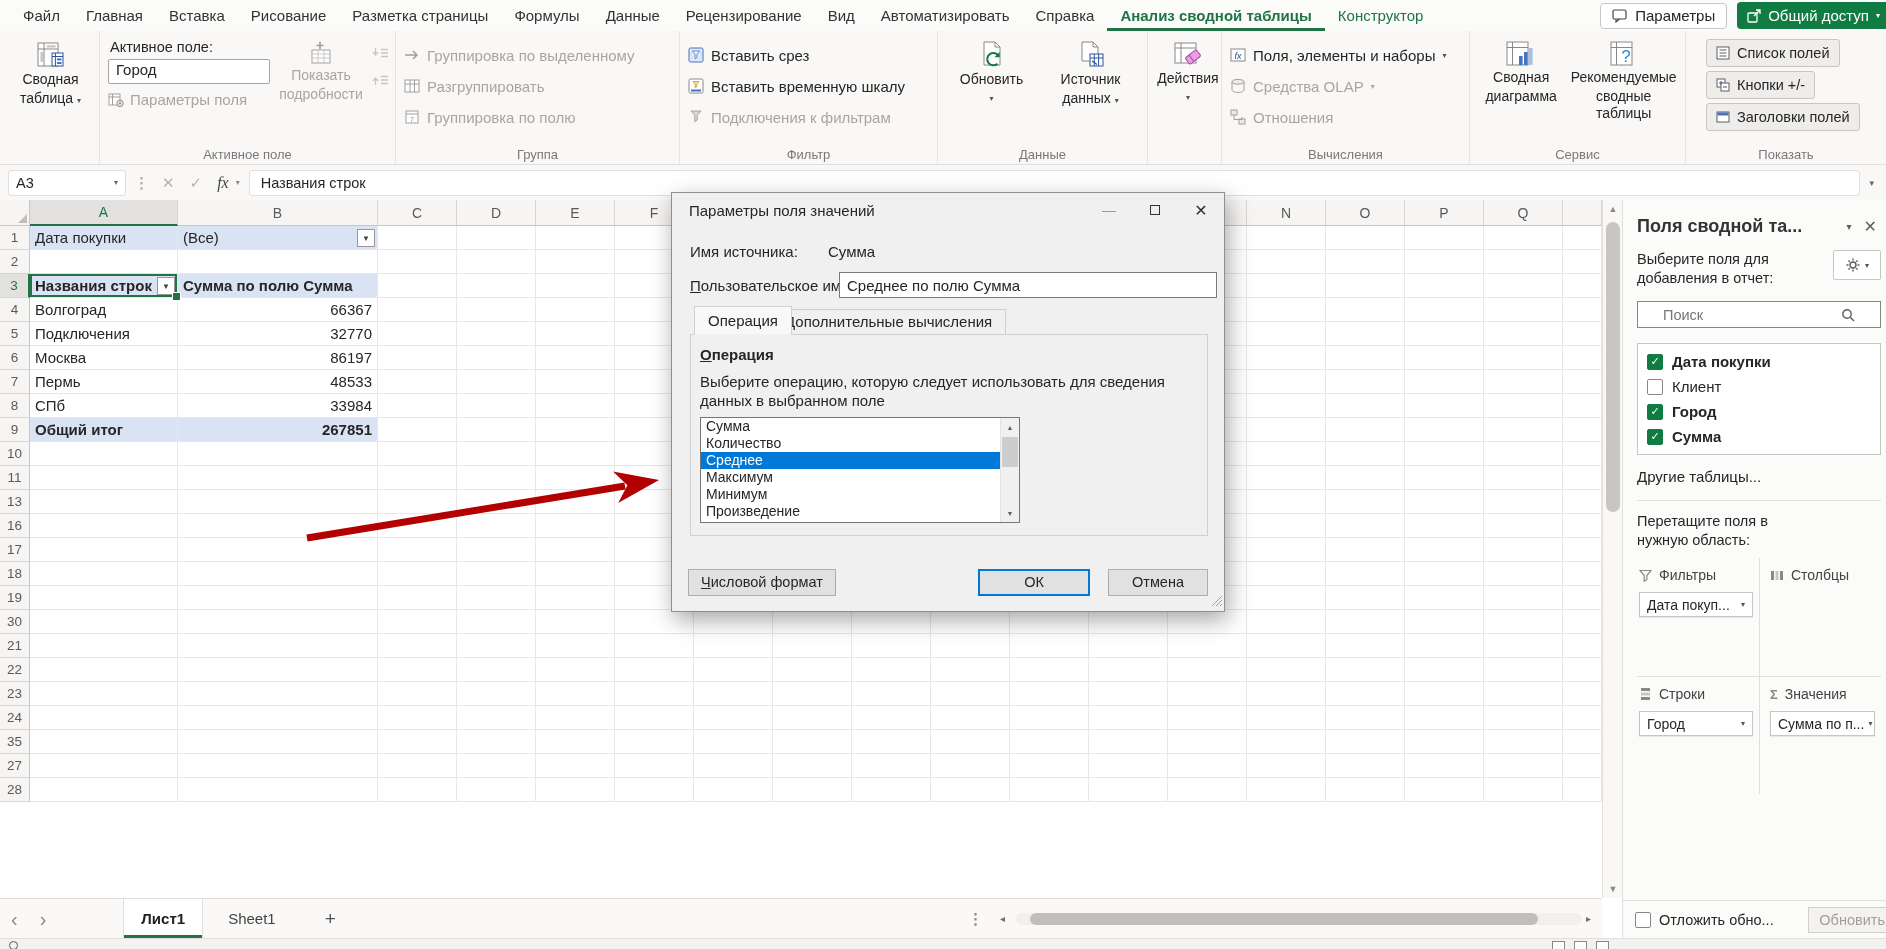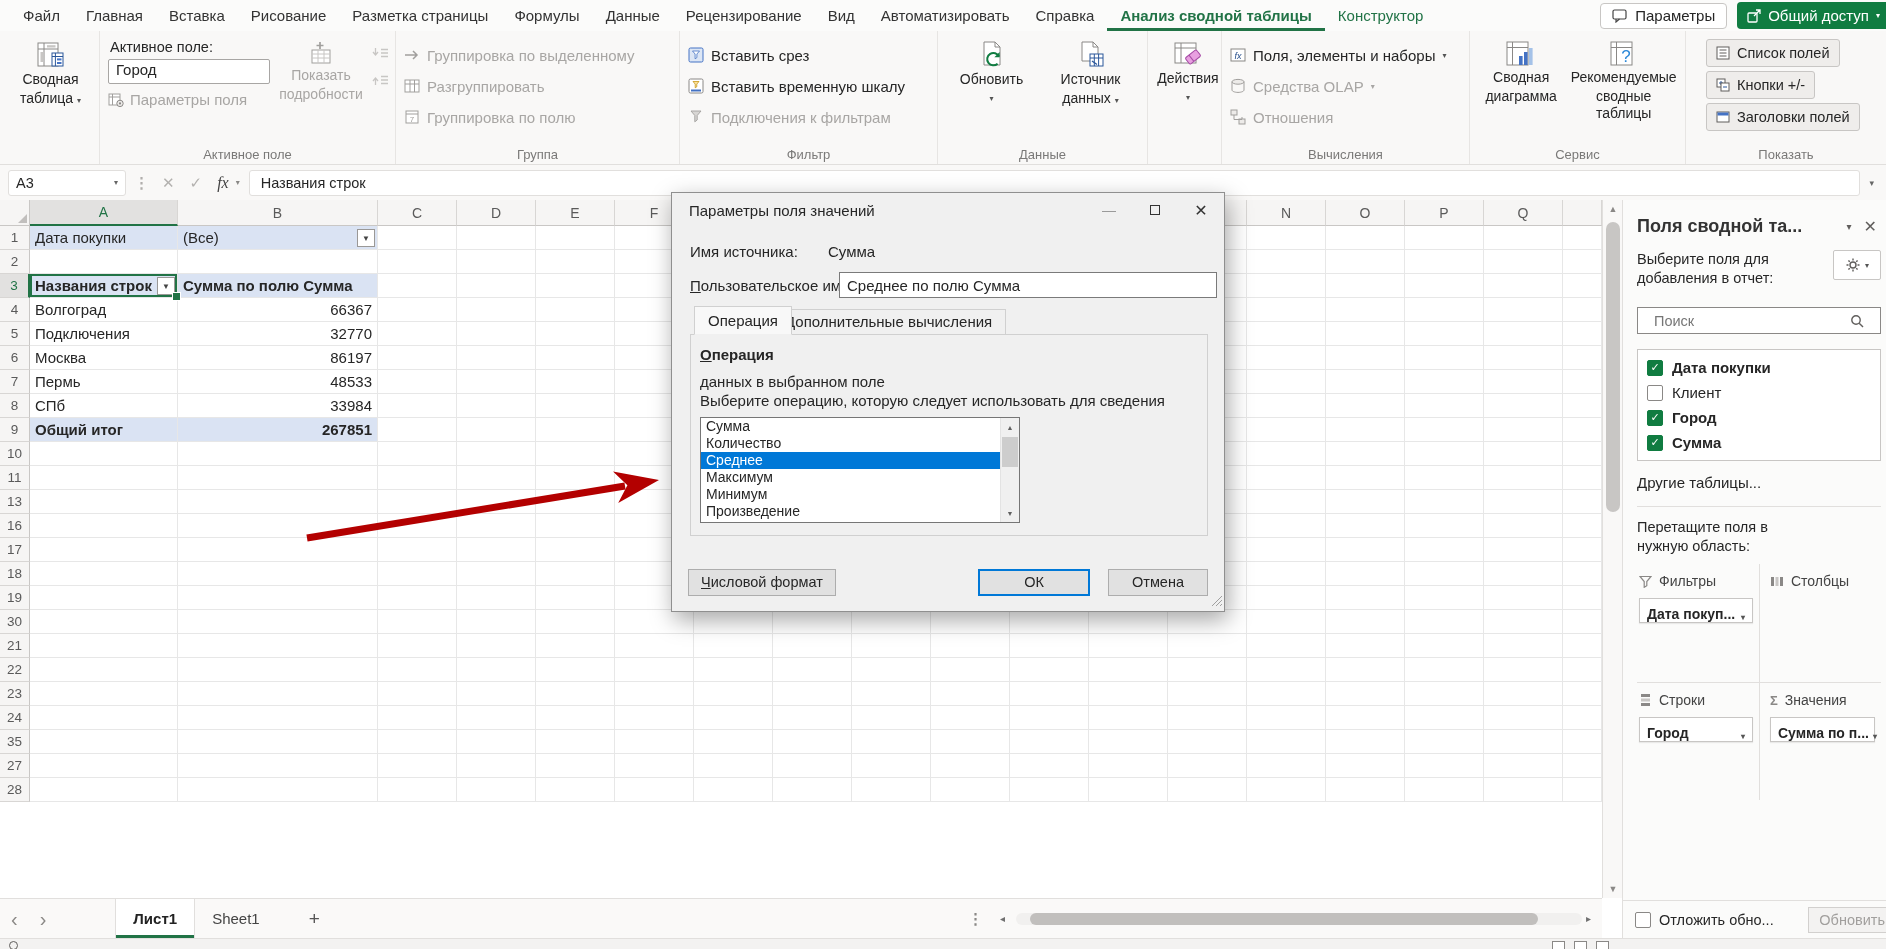--- a/index.html
+++ b/index.html
@@ -109,47 +109,47 @@
 
   
   .panel { position:absolute; left:1622px; top:200px; width:264px; height:738px; background:#FBFBFA; border-left:1px solid #E1DFDD; z-index:10; font-size:14.5px; padding:0 5px 0 14px; overflow:hidden; }
   .p-title-row { margin-top:16px; display:flex; align-items:center; }
   .p-title { font-size:18px; font-weight:bold; color:#333; white-space:nowrap; }
   .p-title-ico { margin-left:auto; color:#605E5C; font-size:10px; padding:0 8px; }
   .p-close { color:#605E5C; font-size:16px; padding:0 4px; }
   .p-sub-row { margin-top:13px; display:flex; }
   .p-subtitle { width:158px; line-height:19px; }
   .gear-btn { margin-left:auto; width:48px; height:30px; border:1px solid #C8C6C4; background:#fff; border-radius:2px; display:flex; align-items:center; justify-content:center; gap:4px; }
-  .p-search { margin-top:19px; height:27px; border:1px solid #8A8886; background:#fff; display:flex; align-items:center; padding:0 16px; color:#767676; }
+  .p-search { margin-top:13px; height:27px; border:1px solid #8A8886; background:#fff; display:flex; align-items:center; padding:0 25px; color:#767676; }
   .p-search .ico { margin-left:auto; }
   .fields-box { margin-top:15px; border:1px solid #C8C6C4; background:#fff; padding:5px 0; }
   .field-row { display:flex; align-items:center; gap:9px; height:25px; padding:0 9px; font-size:15px; }
   .field-row .bold { font-weight:bold; }
   .cb { width:16px; height:16px; border:1px solid #8A8886; background:#fff; border-radius:2px; flex:0 0 16px; display:flex; align-items:center; justify-content:center; font-size:11px; }
   .cb.on { background:#107C41; border-color:#107C41; color:#fff; }
   .more-tables { margin-top:13px; font-size:15px; color:#262626; }
   .p-div { margin-top:15px; border-top:1px solid #E1DFDD; }
   .drag-hint { margin-top:11px; width:176px; line-height:19px; }
   .areas { margin-top:8px; height:236px; display:grid; grid-template-columns:1fr 1fr; grid-template-rows:1fr 1fr; }
   .quad { padding:7px 6px 0 2px; overflow:hidden; }
   .quad.qr { padding-left:10px; border-left:1px solid #E1DFDD; }
   .quad.qb { border-top:1px solid #E1DFDD; }
   .quad-h { display:flex; align-items:center; gap:7px; color:#444; font-size:14px; height:20px; white-space:nowrap; }
   .sigma { font-size:13px; color:#8A8886; font-weight:bold; }
-  .chip { margin-top:7px; height:25px; border:1px solid #C8C6C4; background:#fff; display:flex; align-items:flex-end; padding:0 7px; font-size:14px; box-shadow:0 1px 1px rgba(0,0,0,.07); white-space:nowrap;font-weight:bold; }
+  .chip { margin-top:7px; height:25px; border:1px solid #C8C6C4; background:#fff; display:flex; align-items:center; padding:0 7px; font-size:14px; box-shadow:0 1px 1px rgba(0,0,0,.07); white-space:nowrap; }
   .chip-dd { margin-left:auto; font-size:8px; color:#555; padding-left:4px; }
   .p-bottom { position:absolute; left:0; right:0; bottom:0; height:38px; border-top:1px solid #E1DFDD; display:flex; align-items:center; gap:8px; padding:0 0 0 12px; background:#FBFBFA; }
   .defer-label { white-space:nowrap; overflow:hidden; max-width:118px; }
   .update-btn { margin-left:auto; height:26px; line-height:24px; padding:0 10px; border:1px solid #D2D0CE; background:#F3F2F1; color:#A19F9D; white-space:nowrap; margin-right:-10px; }
 
   
   .sheetbar { position:absolute; left:0; top:898px; width:1602px; height:40px; background:#FAF9F8; border-top:1px solid #E1DFDD; display:flex; align-items:center; font-size:15px; z-index:2; }
   .sb-nav { color:#8A8886; font-size:20px; padding:0 11px; line-height:36px; }
   .sb-tabs { display:flex; margin-left:58px; height:100%; }
-  .stab { height:100%; display:flex; align-items:center; padding:0 17px; color:#444; }
+  .stab { height:100%; display:flex; align-items:center; padding:0 17px; color:#444;margin-left:8px; }
   .stab.active { background:#fff; border-left:1px solid #E1DFDD; border-right:1px solid #E1DFDD; box-shadow:inset 0 -3px 0 #217346; font-weight:bold; color:#222; }
   .sb-plus { margin-left:32px; color:#555; font-size:19px; }
   .sb-dots { position:absolute; left:968px; color:#8A8886; font-size:15px; font-weight:bold; }
   .hs-left { position:absolute; left:1000px; color:#707070; font-size:10px; }
   .hs-track { position:absolute; left:1016px; width:566px; top:14px; height:12px; background:#F1F0EF; border-radius:6px; }
   .hs-thumb { position:absolute; left:14px; width:508px; top:0; height:12px; background:#C1BFBD; border-radius:6px; }
   .hs-right { position:absolute; left:1586px; color:#707070; font-size:10px; }
 
   
   .statusbar { position:absolute; left:0; top:938px; width:1886px; height:11px; background:#F3F2F1; border-top:1px solid #E1DFDD; z-index:3; }
@@ -1091,22 +1091,22 @@
     </div>
     <span class="cn-label uline">Пользовательское имя:</span>
     <div class="cn-input">
       <span>Среднее по полю Сумма</span>
     </div>
     <span class="tab t1">Операция</span>
     <span class="tab t2 uline">Дополнительные вычисления</span>
     <div class="tab-panel">
       <span class="op-head uline">Операция</span>
       <div class="op-desc">
+        <div>Выберите операцию, которую следует использовать для сведения</div>
         <div>данных в выбранном поле</div>
-        <div>Выберите операцию, которую следует использовать для сведения</div>
       </div>
       <div class="op-list" id="ops-list">
 
       <div class="op-item">Сумма</div>
           <div class="op-item">Количество</div>
           <div class="op-item selected">Среднее</div>
           <div class="op-item">Максимум</div>
           <div class="op-item">Минимум</div>
           <div class="op-item">Произведение</div>
           <div class="op-scroll">

